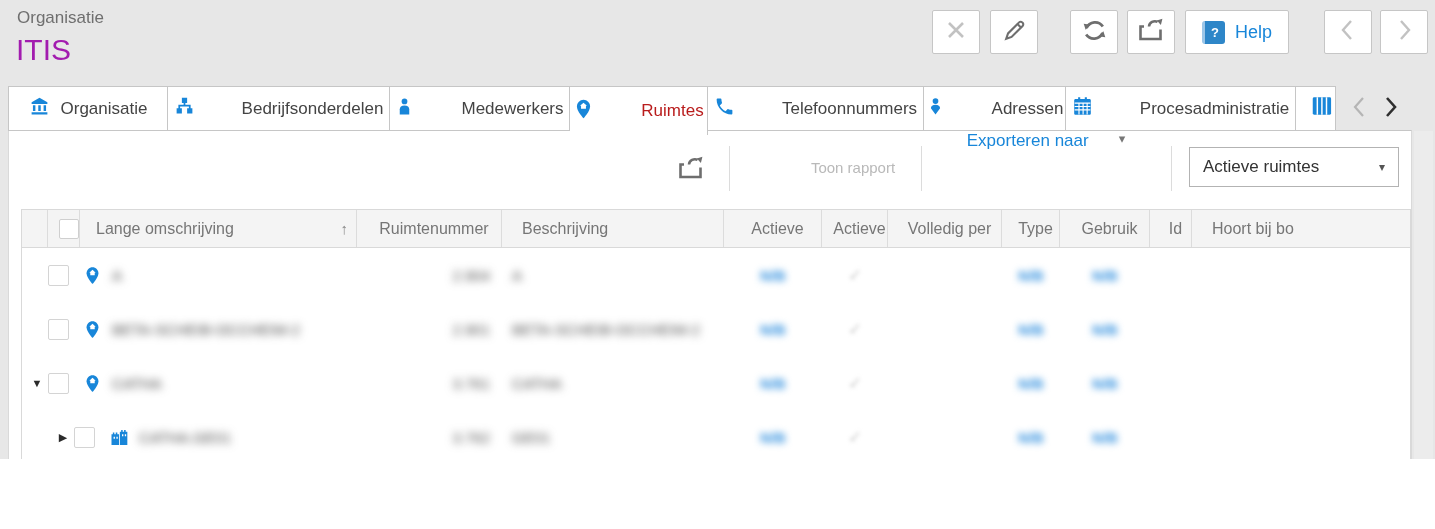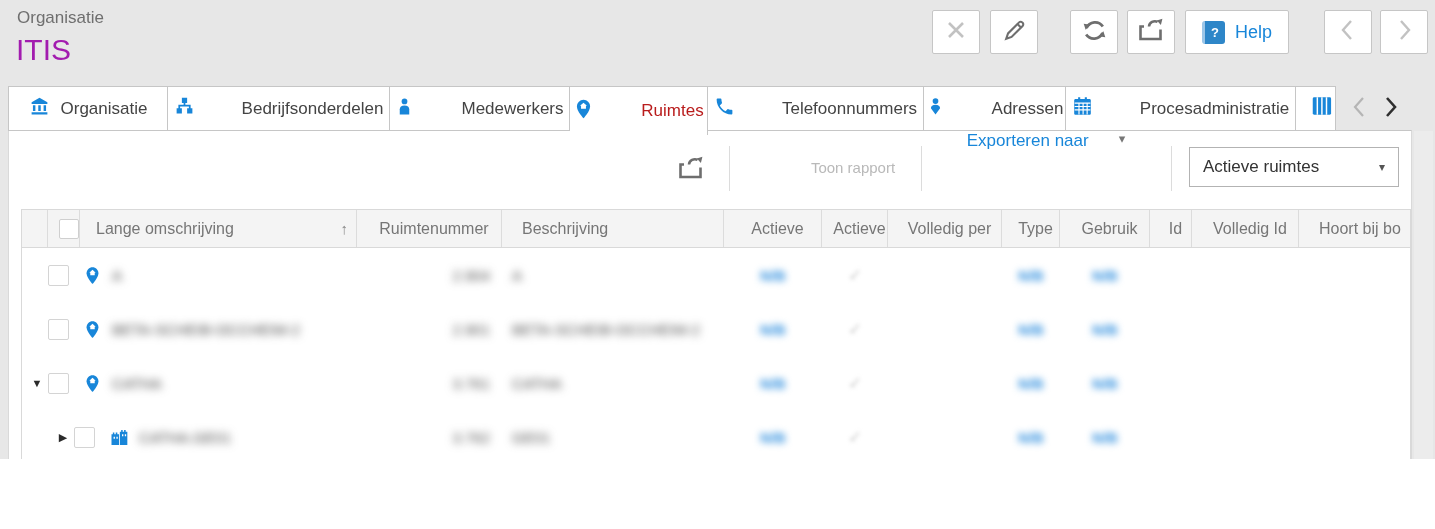--- a/index.html
+++ b/index.html
@@ -260,21 +260,20 @@
           <span class="sort">↑</span>
         </div>
         <div class="th center">Ruimtenummer</div>
         <div class="th left">Beschrijving</div>
         <div class="th center">Actieve</div>
         <div class="th center">Actieve</div>
         <div class="th center">Volledig per</div>
         <div class="th center">Type</div>
         <div class="th center">Gebruik</div>
         <div class="th center">Id</div>
-        <div class="th center">Volledig Id</div>
         <div class="th left">Hoort bij bo</div>
       </div>
 
       <div class="tgrid trow">
         <div class="name-cell">
           <span class="expander"></span>
           <span class="cb row-cb"></span>
           <span class="row-icon">
             <svg width="19" height="21" viewBox="0 0 24 24">
                 <path d="M12 1.5c-4.1 0-7.5 3.4-7.5 7.5 0 5.6 7.5 13.5 7.5 13.5S19.5 14.6 19.5 9c0-4.1-3.4-7.5-7.5-7.5z" fill="#1886d9"></path>

